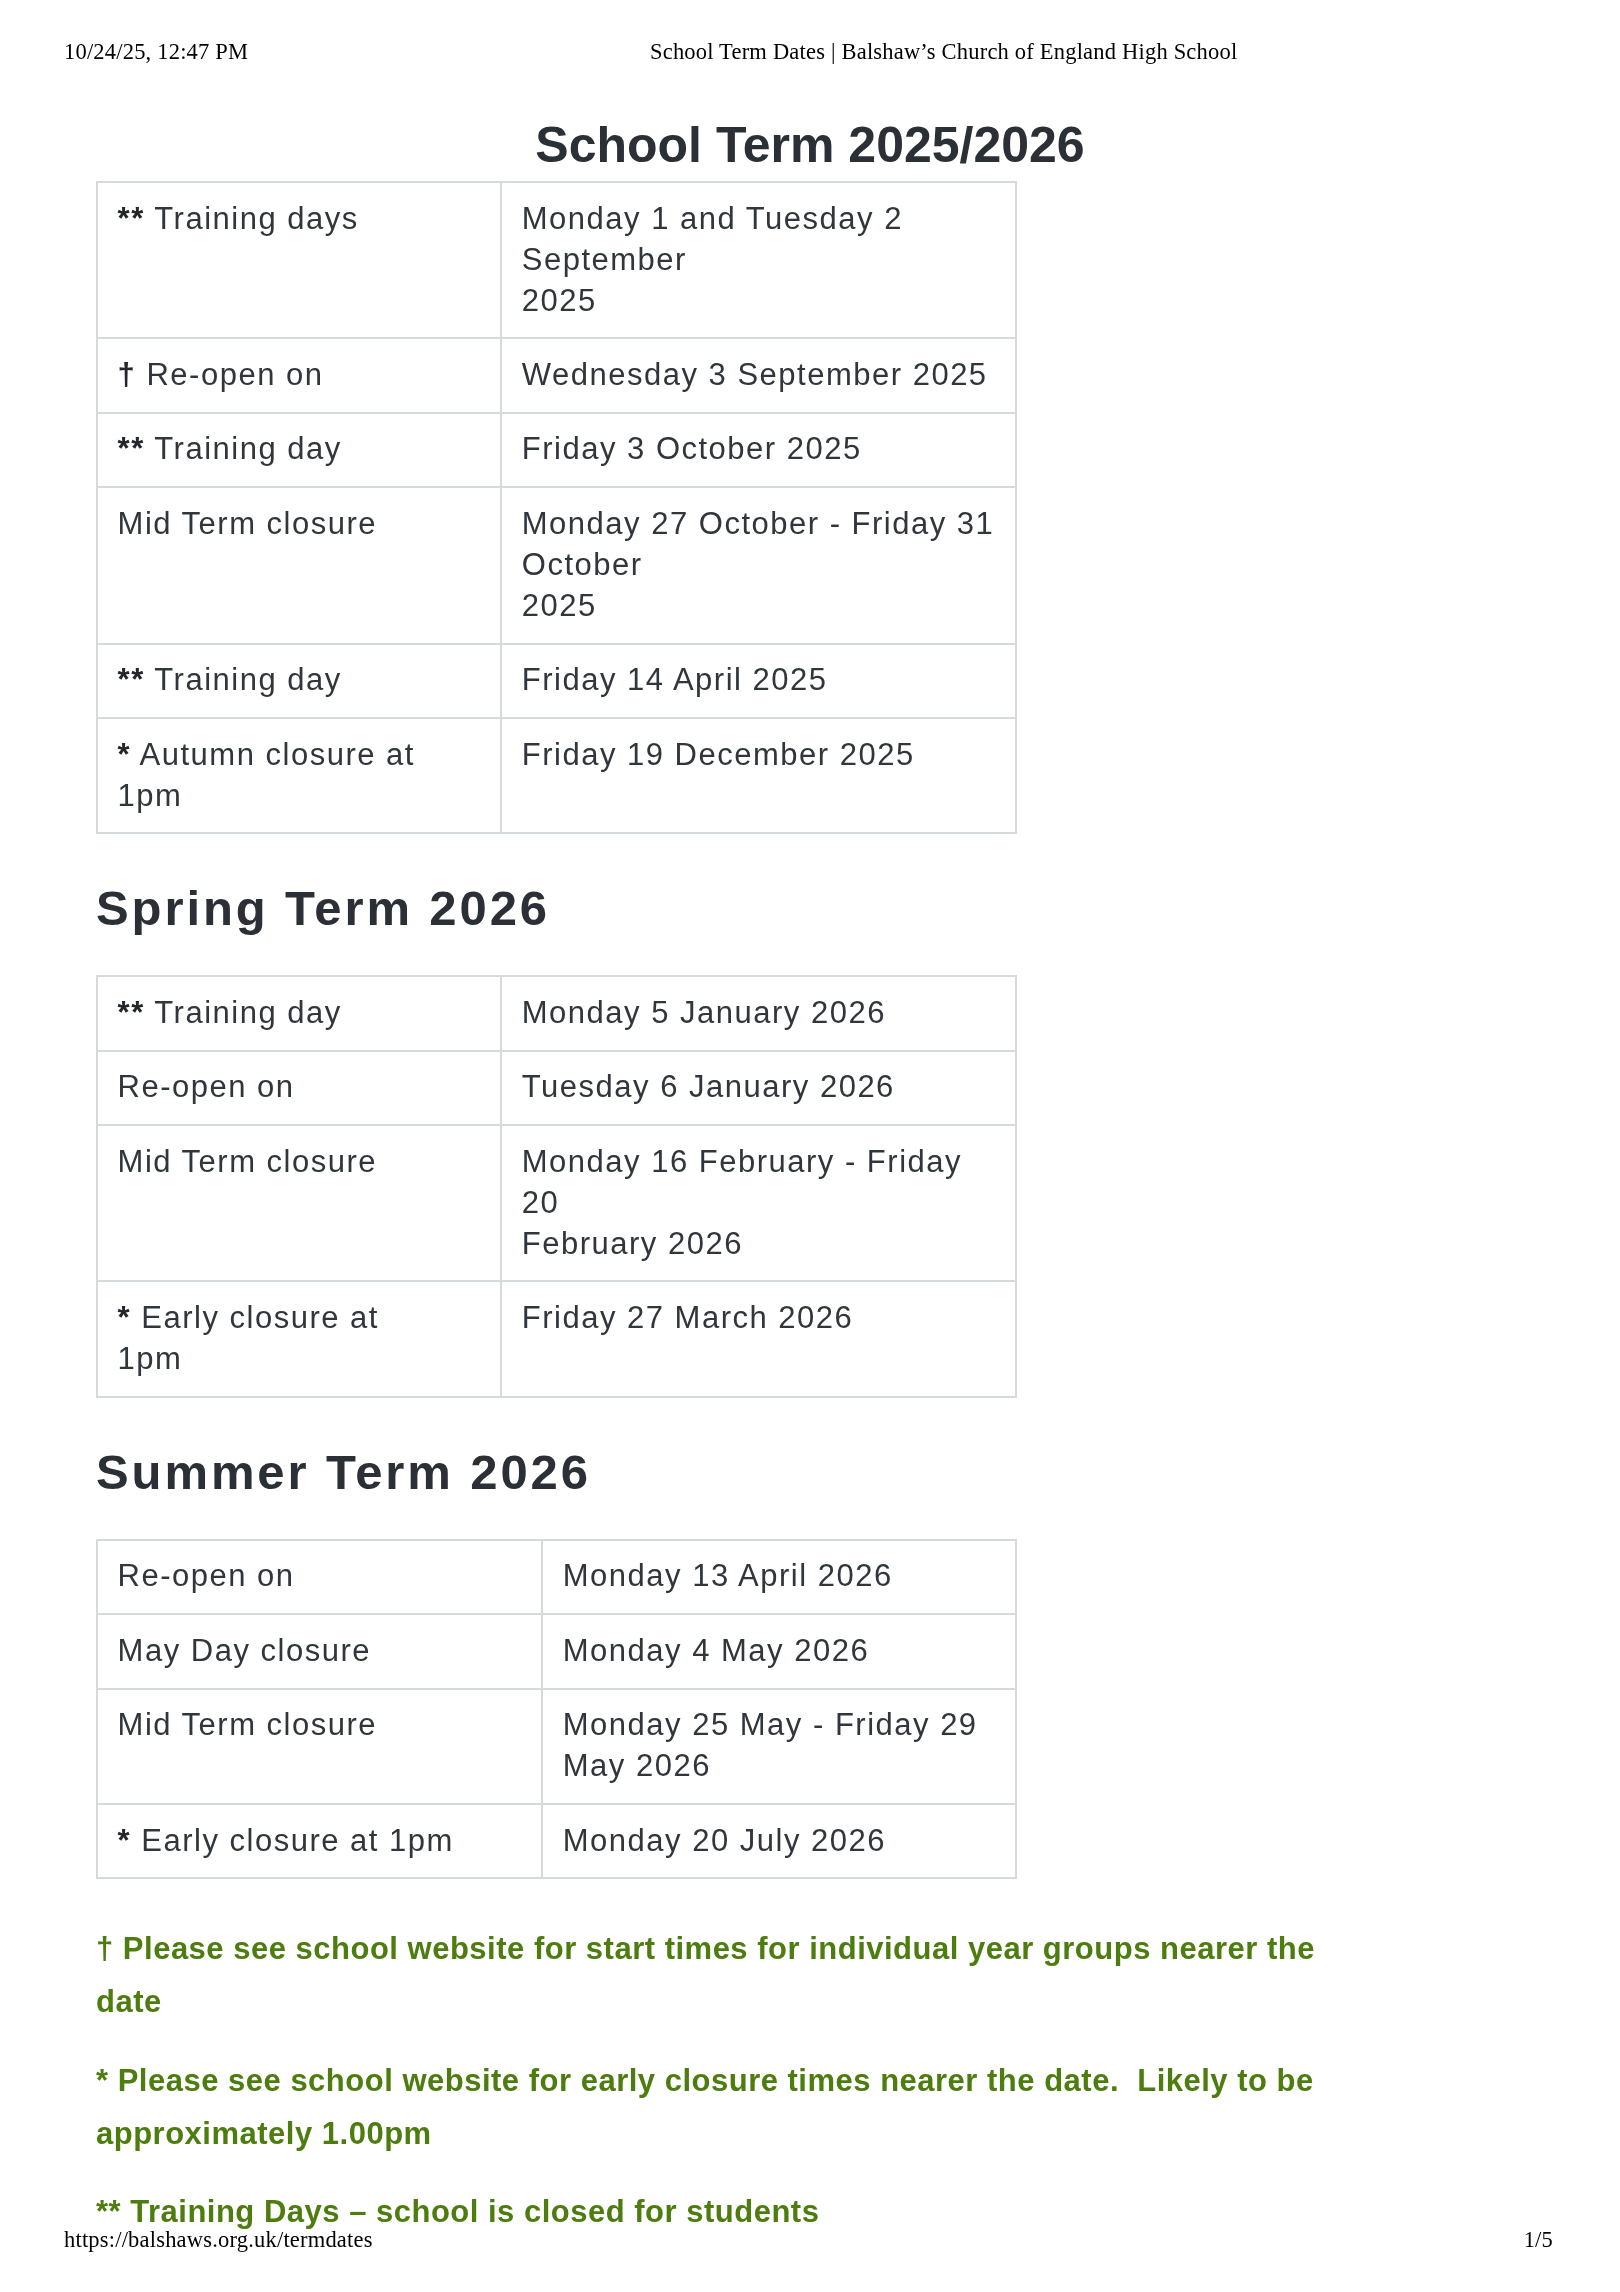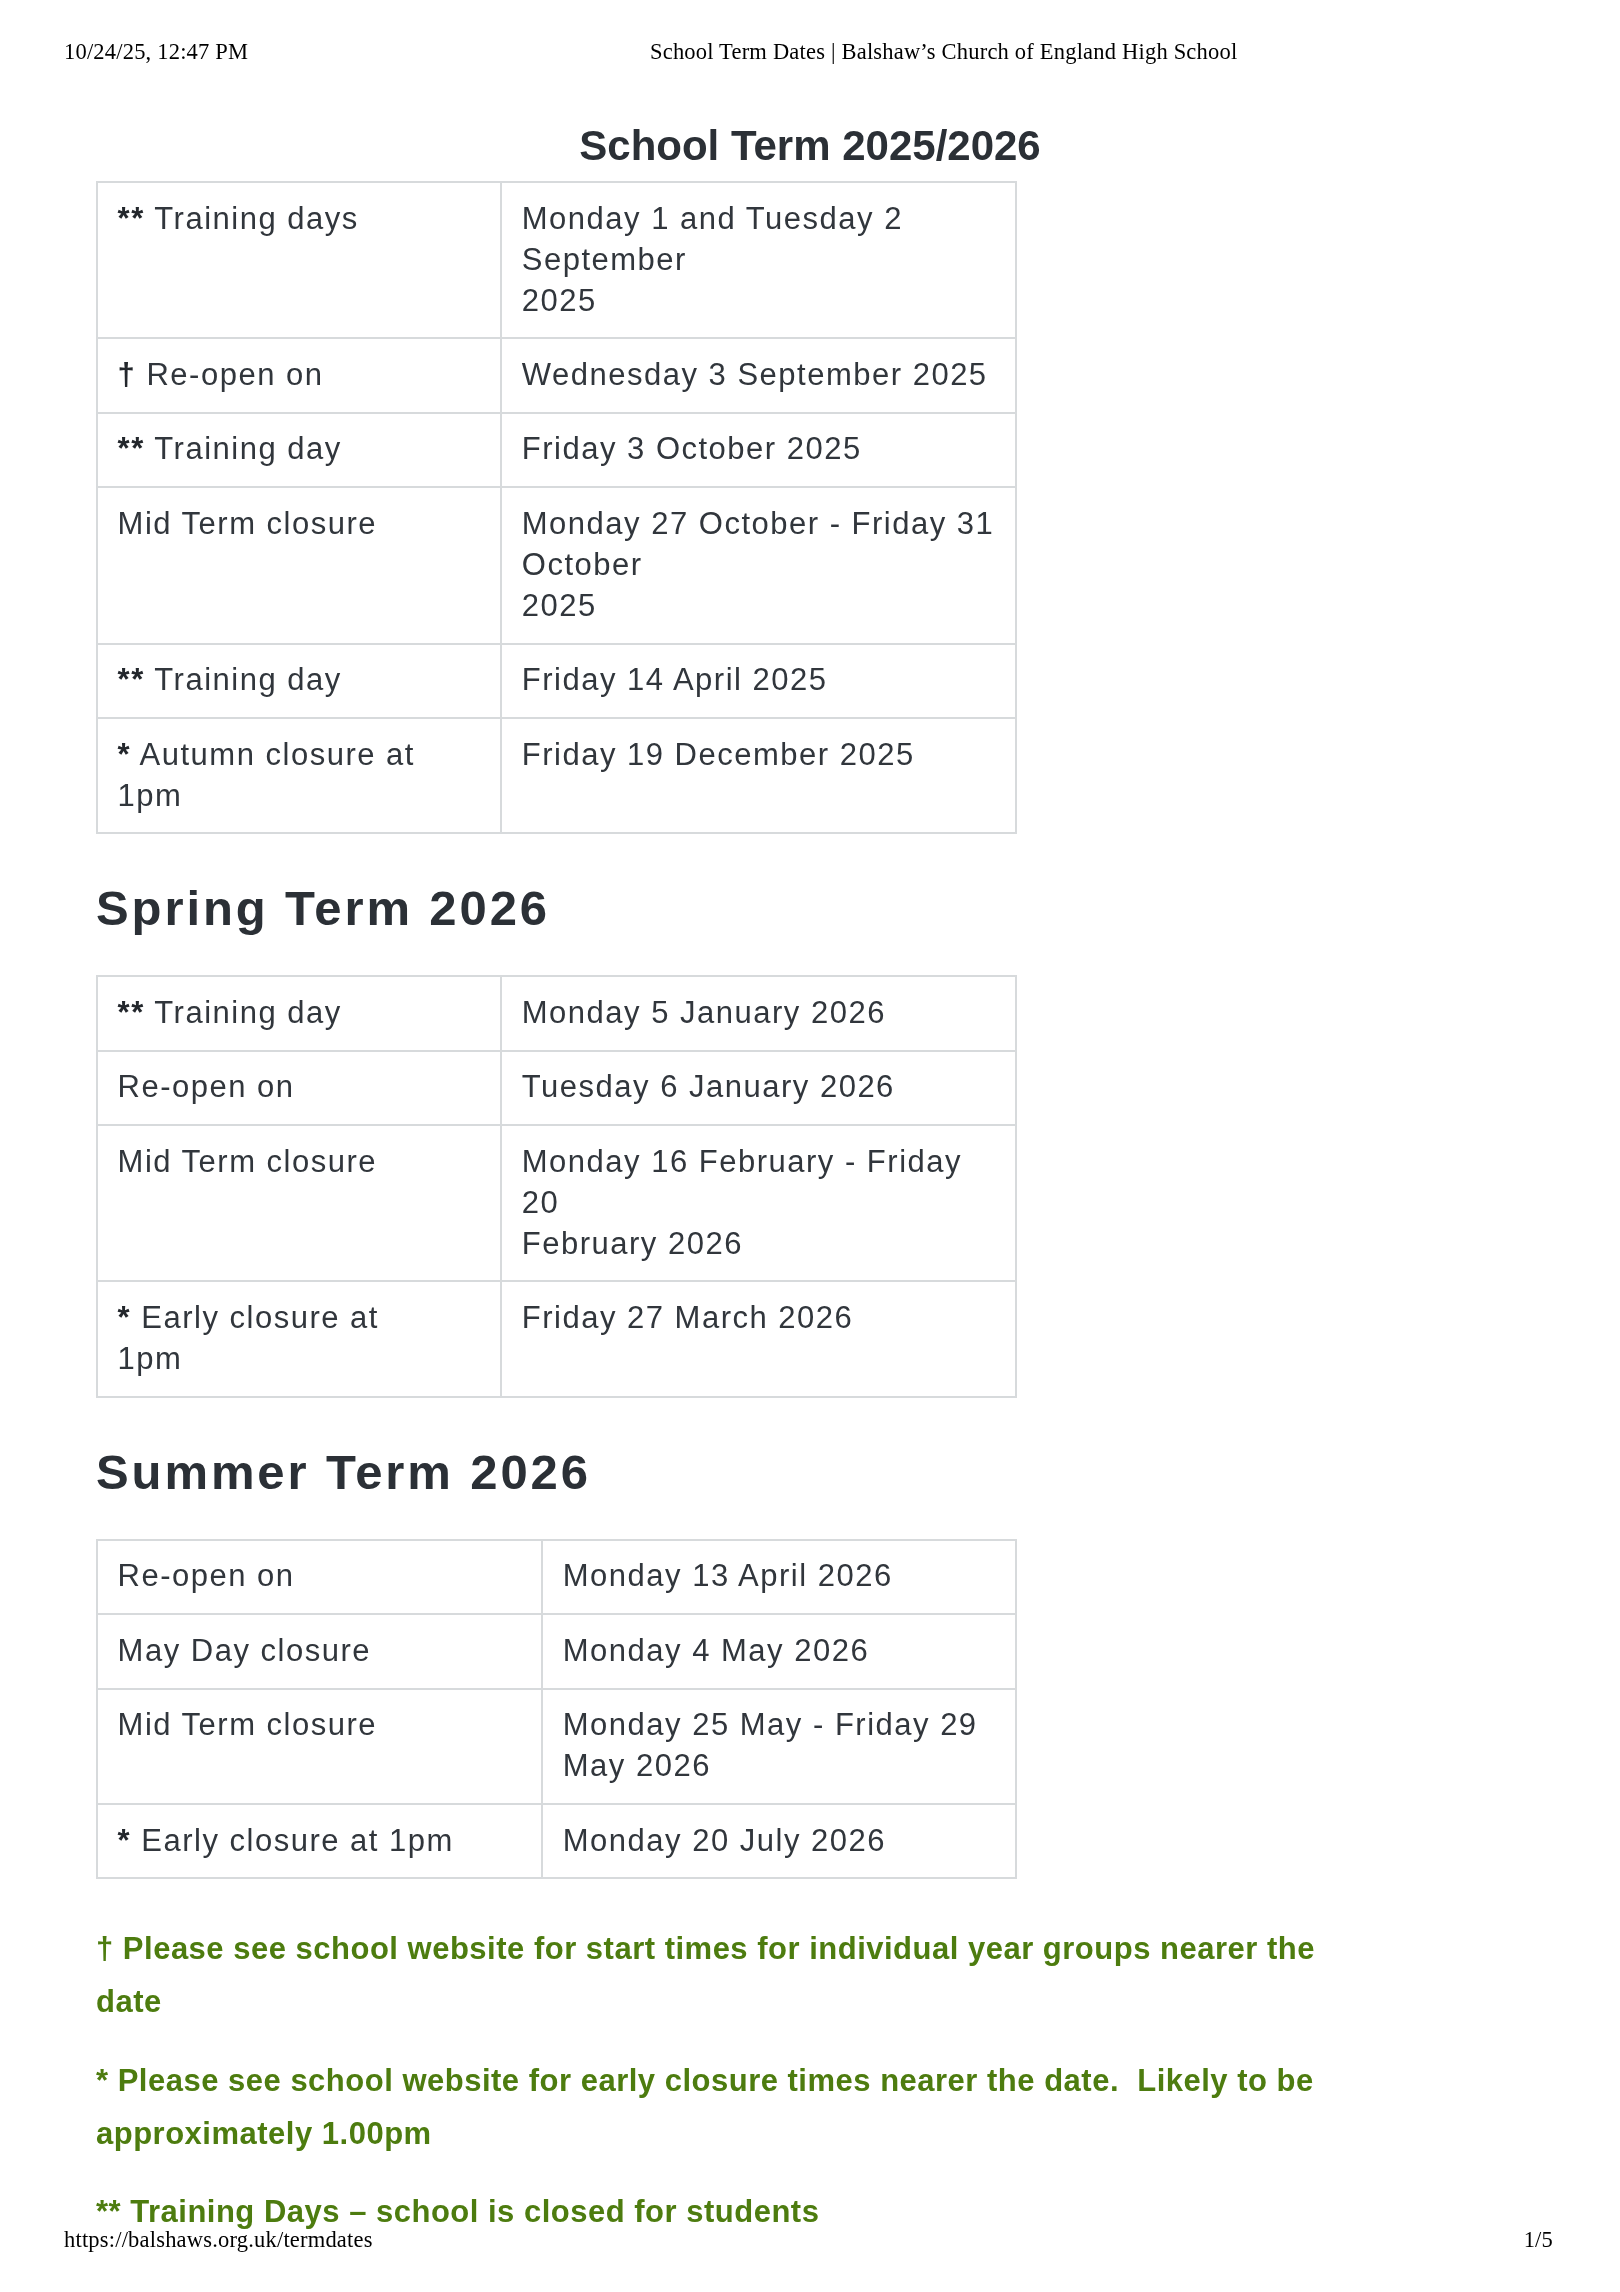--- a/index.html
+++ b/index.html
@@ -24,21 +24,21 @@
     font-family: Liberation Serif, serif;
   }
   .print-header { top: 39px; }
   .ph-title { position: absolute; left: 586px; top: 0; white-space: nowrap; }
   .print-footer { top: 2227px; display: flex; justify-content: space-between; }
 
   .content { padding: 0 96px; }
 
   h1 {
     margin: 110px 0 0 0;
-    font-size: 42px;
+    font-size: 50px;
     line-height: 71px;
     font-weight: 600;
     text-align: center;
     color: #2b3036;
   }
   h2 {
     margin: 43px 0 35px 0;
     font-size: 49px;
     line-height: 63px;
     font-weight: 600;

